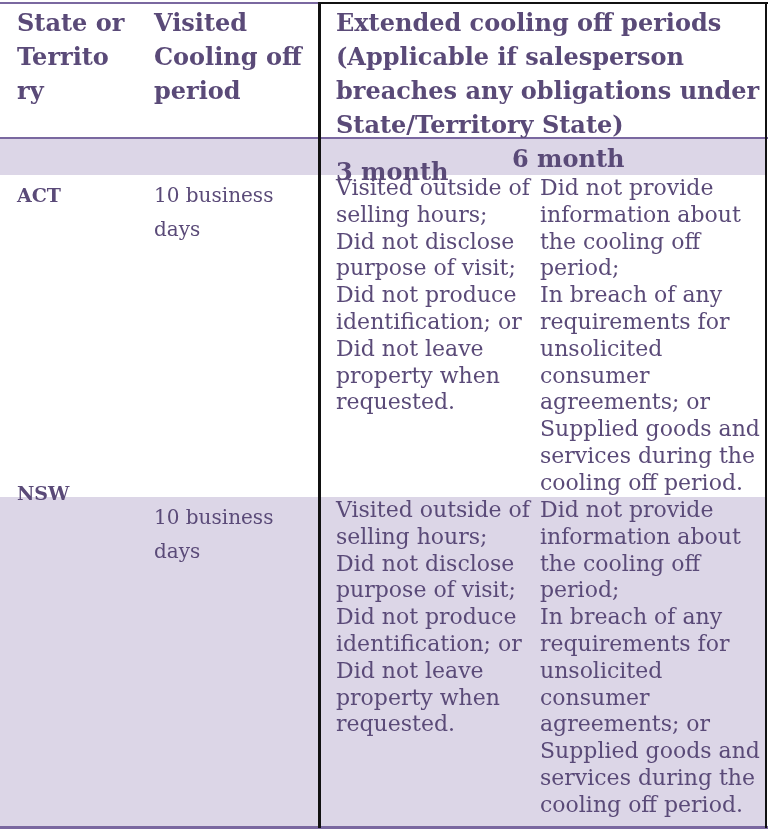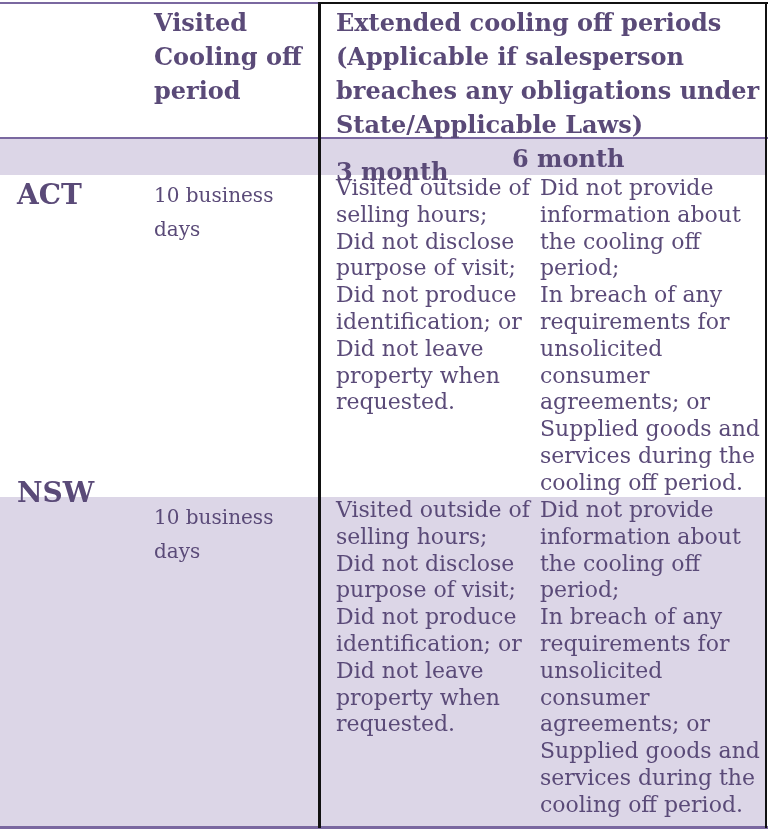--- a/index.html
+++ b/index.html
@@ -81,21 +81,21 @@
       color: #5a4a78;
     }
     .sub {
       font-weight: bold;
       font-size: 24px;
       line-height: 32px;
       color: #5a4a78;
     }
     .state {
       font-weight: bold;
-      font-size: 28px;
+      font-size: 19px;
       line-height: 34px;
       color: #5a4a78;
     }
     .std {
       font-size: 20px;
       line-height: 34px;
       color: #5a4a78;
     }
     .body {
       font-size: 22px;
@@ -109,27 +109,30 @@
 <div class="table">
   <div class="top-rule"></div>
   <div class="top-border-right"></div>
   <div class="subhead-band"></div>
   <div class="row-band-nsw"></div>
   <div class="head-rule"></div>
   <div class="bottom-rule"></div>
   <div class="vline"></div>
   <div class="right-border"></div>
 
+  <div class="cell hdr" style="left:17px; top:6px;">State or
+Territo
+ry</div>
   <div class="cell hdr" style="left:154px; top:6px;">Visited
 Cooling off
 period</div>
   <div class="cell hdr" style="left:336px; top:6px;">Extended cooling off periods
 (Applicable if salesperson
 breaches any obligations under
-State/Applicable Laws)</div>
+State/Territory State)</div>
 
   <div class="cell sub" style="left:336px; top:156px;">3 month</div>
   <div class="cell sub" style="left:512px; top:143px;">6 month</div>
 
   <div class="cell state" style="left:17px; top:178px;">ACT</div>
   <div class="cell std" style="left:154px; top:178px;">10 business
 days</div>
   <div class="cell body" style="left:336px; top:175px;">Visited outside of
 selling hours;
 Did not disclose

